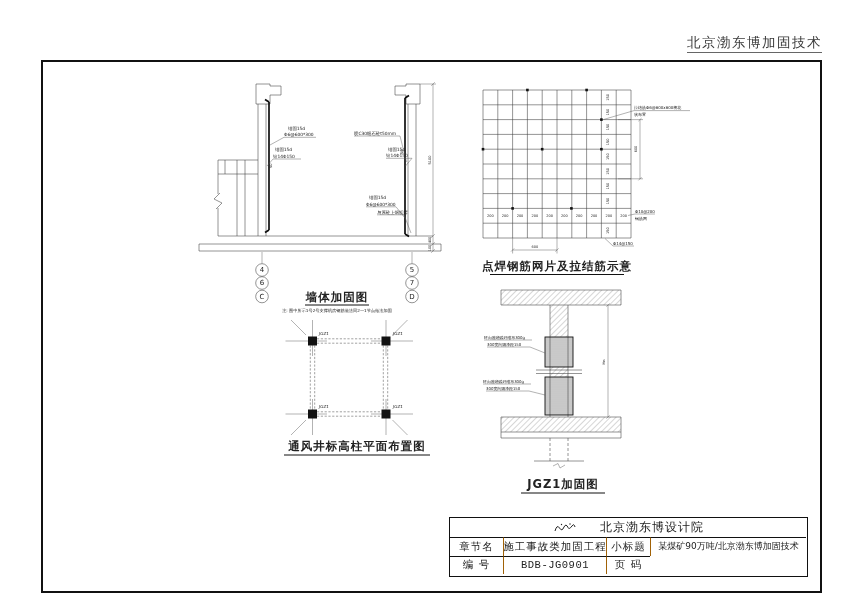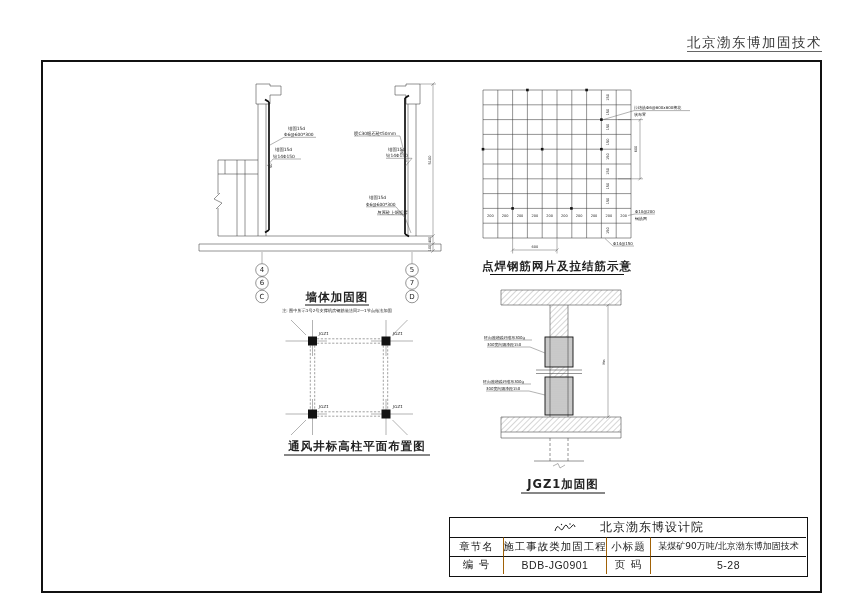--- a/index.html
+++ b/index.html
@@ -1,39 +1,39 @@
 <!DOCTYPE html>
 <html><head>
 <meta charset="utf-8">
 <style>
   html,body{margin:0;padding:0;background:#fff;width:863px;height:609px;position:relative;overflow:hidden;
     font-family:"DejaVu Sans",sans-serif;color:#222;}
   .abs{position:absolute;}
   #brand-header{left:548px;top:34px;width:274px;text-align:right;
-    font-family:Liberation Sans, sans-serif;font-size:13.5px;letter-spacing:1.5px;color:#3a3a3a;}
+    font-family:Liberation Mono, monospace;font-size:13.5px;letter-spacing:1.5px;color:#3a3a3a;}
   #brand-header span{border-bottom:1px solid #666;padding-bottom:1px;}
   #sheet-frame{left:41px;top:60px;width:777px;height:529px;border:2px solid #111;background:#fff;}
   svg{position:absolute;overflow:visible;}
   svg text{fill:#222;}
   .cad{stroke:#3c3c3c;stroke-width:0.55;fill:none;}
   .cadthin{stroke:#555;stroke-width:0.45;fill:none;}
   .bold{stroke:#0d0d0d;stroke-width:1.7;fill:none;}
   .ttl{font-size:11.5px;font-weight:bold;letter-spacing:1px;}
   .ann{font-size:4.4px;}
   .dim{font-size:3.5px;}
   
   #title-block{left:449px;top:517px;width:359px;height:60px;border:1.5px solid #111;background:#fff;box-sizing:border-box;}
   #tb-row1{height:19px;display:flex;align-items:center;justify-content:center;gap:23px;
     font-family:"DejaVu Serif",serif;font-size:12px;letter-spacing:1px;}
   #tb-grid{display:grid;grid-template-columns:53px 103px 44px 156px;grid-auto-rows:18.5px;}
   #tb-grid .c{border-top:1px solid #111;border-left:1px solid #a16207;display:flex;align-items:center;justify-content:center;
     font-size:10.5px;letter-spacing:1px;overflow:hidden;white-space:nowrap;}
   #tb-grid .c:nth-child(4n+1){border-left:none;}
   #tb-grid .small{font-size:9px;letter-spacing:0;}
-  #tb-grid .mono{font-family:Liberation Sans, sans-serif;letter-spacing:0.5px;}
+  #tb-grid .mono{font-family:Liberation Mono, monospace;letter-spacing:0.5px;}
 </style>
 </head>
 <body>
 
 <div id="brand-header" class="abs">
   <span>北京渤东博加固技术</span>
 </div>
 
 <div id="sheet-frame" class="abs"></div>
 
@@ -324,15 +324,14 @@
     <span>北京渤东博设计院</span>
   </div>
   <div id="tb-grid">
     <div class="c">章节名</div>
     <div class="c">施工事故类加固工程</div>
     <div class="c">小标题</div>
     <div class="c small">某煤矿90万吨/北京渤东博加固技术</div>
     <div class="c">编  号</div>
     <div class="c mono">BDB-JG0901</div>
     <div class="c">页  码</div>
-    <div class="c mono">5-28</div>
   </div>
 </div>
 
 </body></html>

